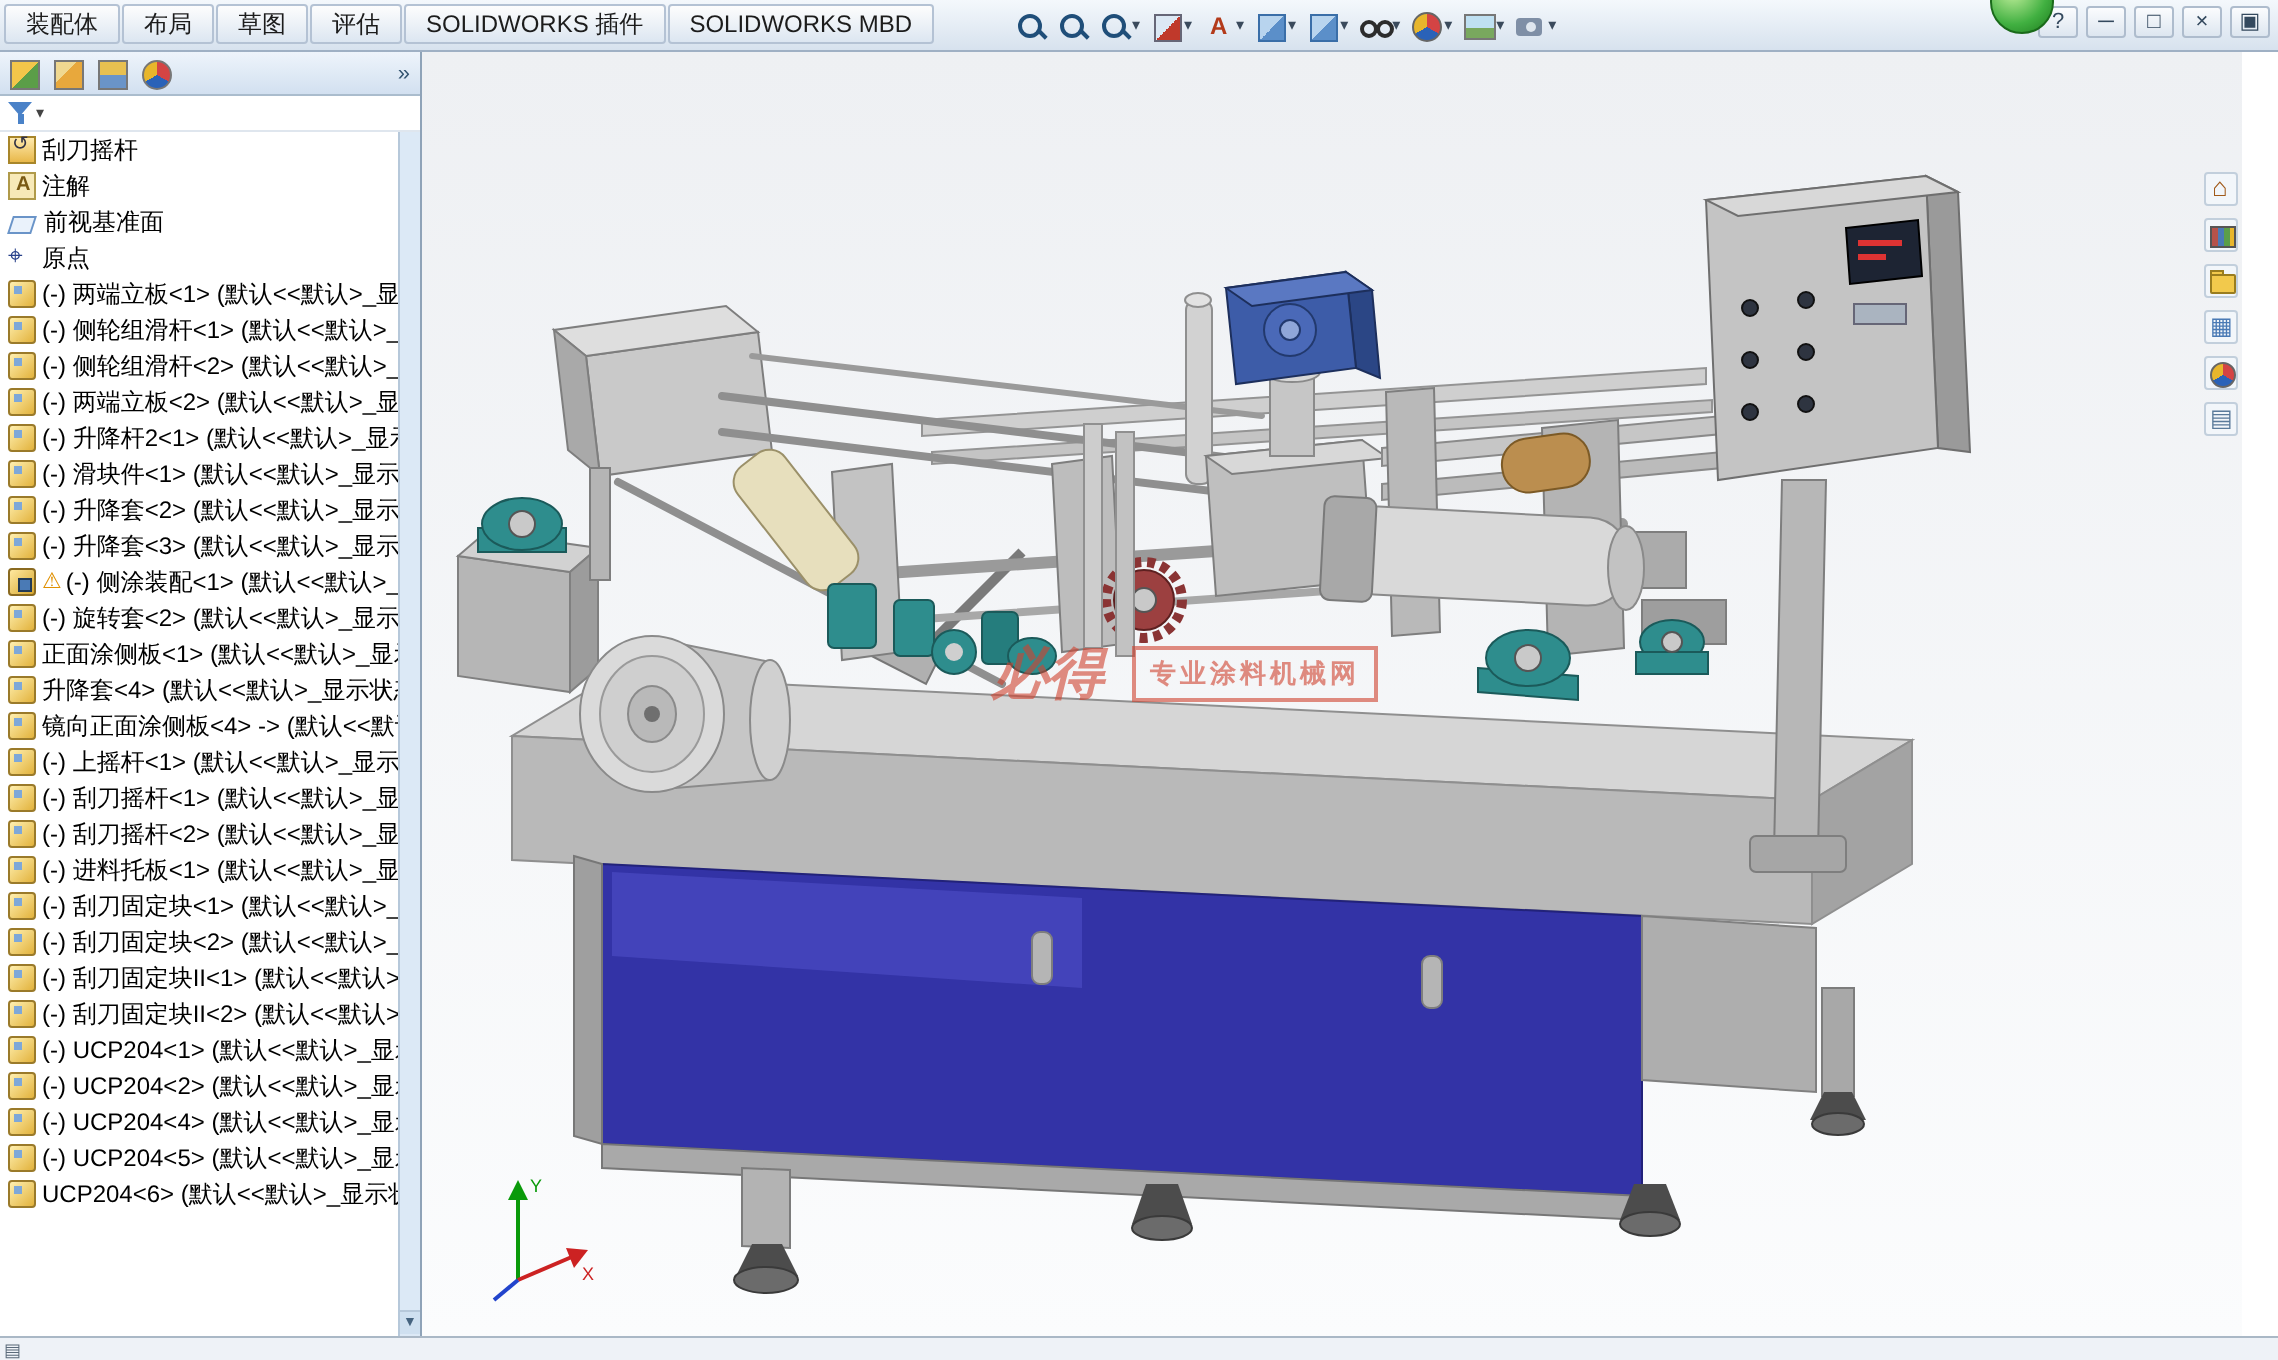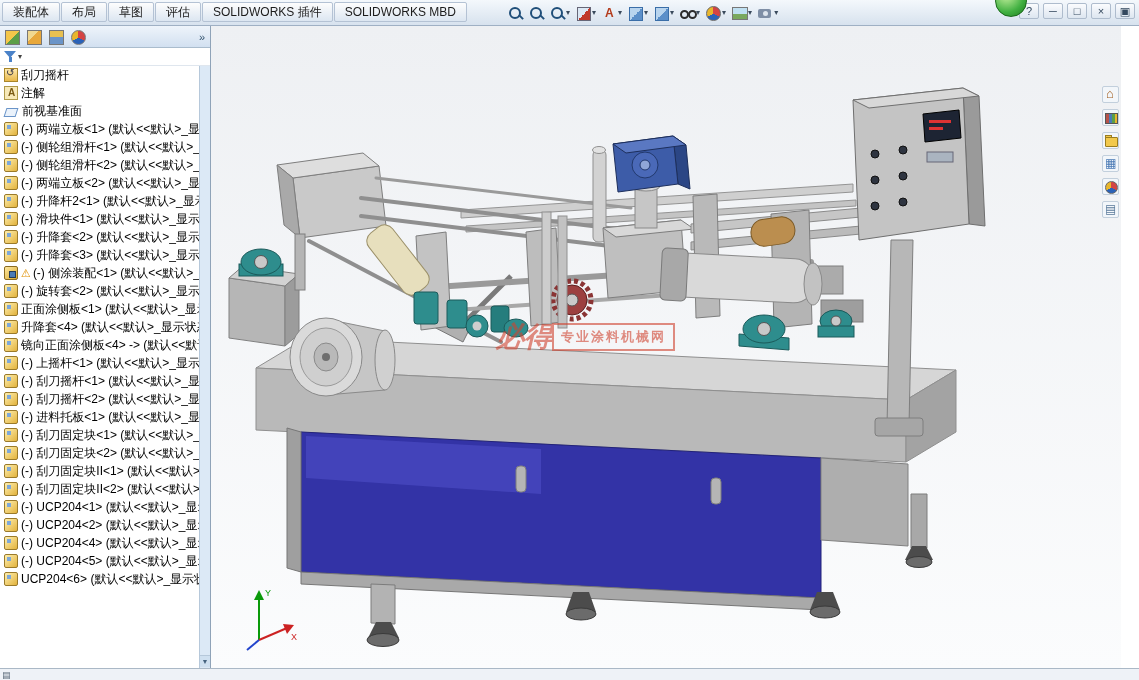--- a/index.html
+++ b/index.html
@@ -88,21 +88,21 @@
 
   .tree-scroll { position:absolute; right:0; top:40px; bottom:0; width:11px; background:#dce9f6;
     border-left:1px solid #b6c8da; }
   .scroll-btn { position:absolute; bottom:1px; left:0; width:10px; height:12px; font-size:7px;
     color:#45637f; text-align:center; line-height:12px; background:#cfe0f0; border-top:1px solid #b6c8da; }
 
   
   .viewport { position:absolute; left:211px; top:26px; right:0; bottom:12px;
     background:linear-gradient(#eef0f3,#fbfcfd); z-index:10; }
   .viewport svg.model { position:absolute; left:0; top:0; }
-  .watermark { position:absolute; left:285px; top:292px; display:flex; align-items:center; gap:0;
+  .watermark { position:absolute; left:285px; top:292px; display:flex; align-items:center; gap:14px;
     opacity:.6; pointer-events:none; }
   .wm-logo { font:bold italic 28px "Liberation Serif","DejaVu Serif",serif; color:#d04330; }
   .wm-box { border:2px solid #d04330; color:#d04330; font:bold 13px "Liberation Sans",sans-serif;
     padding:3px 7px; letter-spacing:2px; }
   .triad { position:absolute; left:26px; bottom:14px; }
 
   
   .taskpane { position:absolute; right:1px; top:60px; width:18px; display:flex; flex-direction:column;
     gap:6px; z-index:25; }
   .tp-btn { width:17px; height:17px; position:relative; background:#f2f6fa; border:1px solid #c2cfdc; border-radius:2px; }
@@ -208,20 +208,24 @@
           <span class="ic history"></span>
           <span class="lbl">刮刀摇杆</span>
         </div>
         <div class="trow">
           <span class="ic annotations"></span>
           <span class="lbl">注解</span>
         </div>
         <div class="trow">
           <span class="ic plane"></span>
           <span class="lbl">前视基准面</span>
+        </div>
+        <div class="trow">
+          <span class="ic origin"></span>
+          <span class="lbl">原点</span>
         </div>
         <div class="trow">
           <span class="ic part"></span>
           <span class="lbl">(-) 两端立板&lt;1&gt; (默认&lt;&lt;默认&gt;_显示状态 1&gt;)</span>
         </div>
         <div class="trow">
           <span class="ic part"></span>
           <span class="lbl">(-) 侧轮组滑杆&lt;1&gt; (默认&lt;&lt;默认&gt;_显示状态 1&gt;)</span>
         </div>
         <div class="trow">

